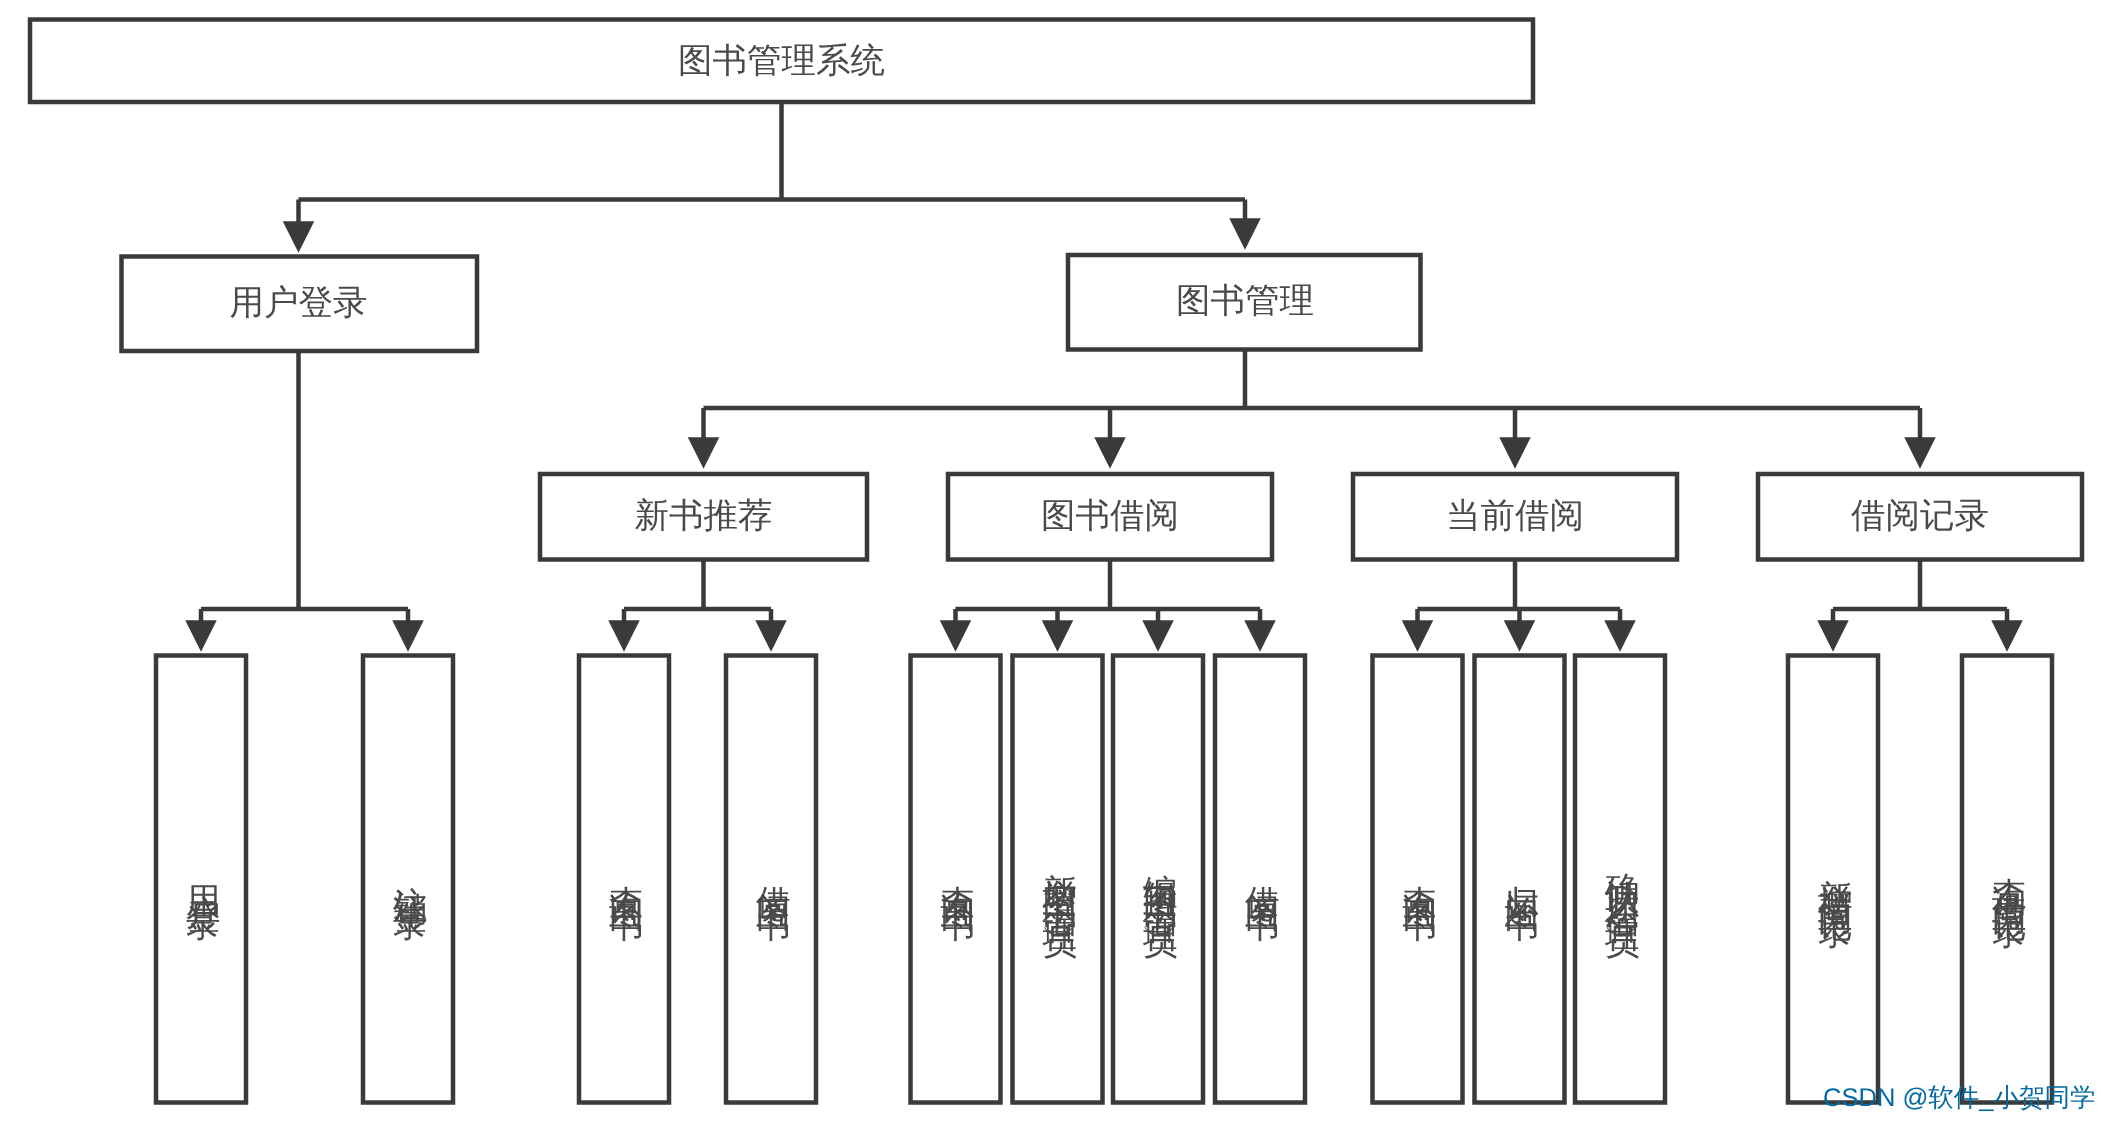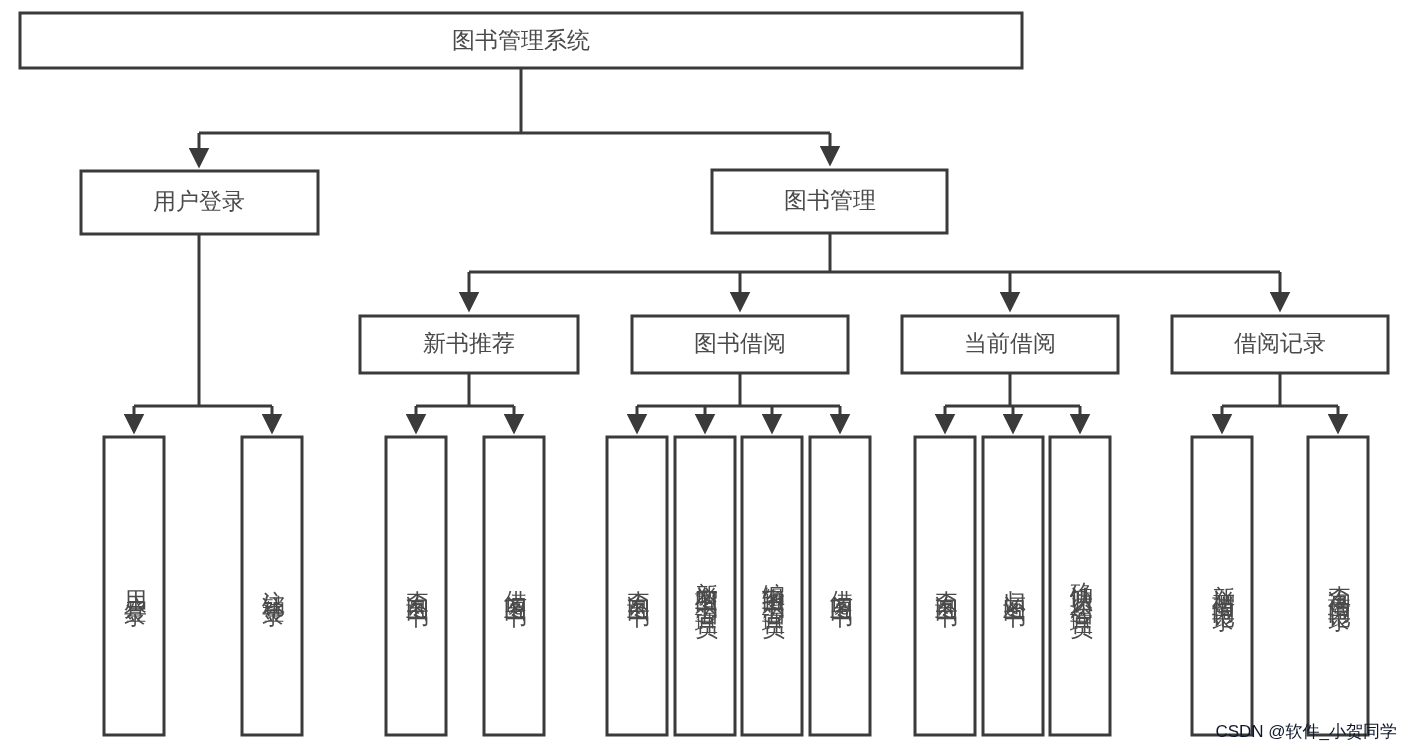--- a/index.html
+++ b/index.html
@@ -19,21 +19,21 @@
   }
   .node-label-leaf{
     font-family:"Liberation Sans","DejaVu Sans",sans-serif;
     fill:#4a4a4a;font-size:23px;
     dominant-baseline:middle;text-anchor:middle;
     writing-mode:vertical-rl;letter-spacing:5px;
   }
   .watermark{
     position:absolute;right:8px;bottom:4px;
     font-family:"Liberation Sans","DejaVu Sans",sans-serif;
-    font-size:17px;color:#0f172a;white-space:nowrap;
+    font-size:17px;color:#0369a1;white-space:nowrap;
     pointer-events:none;
   }
 </style>
 </head>
 <body>
 
 <div id="diagram-root">
 
   <svg id="tree" viewBox="0 0 1405 747">
     <defs>

